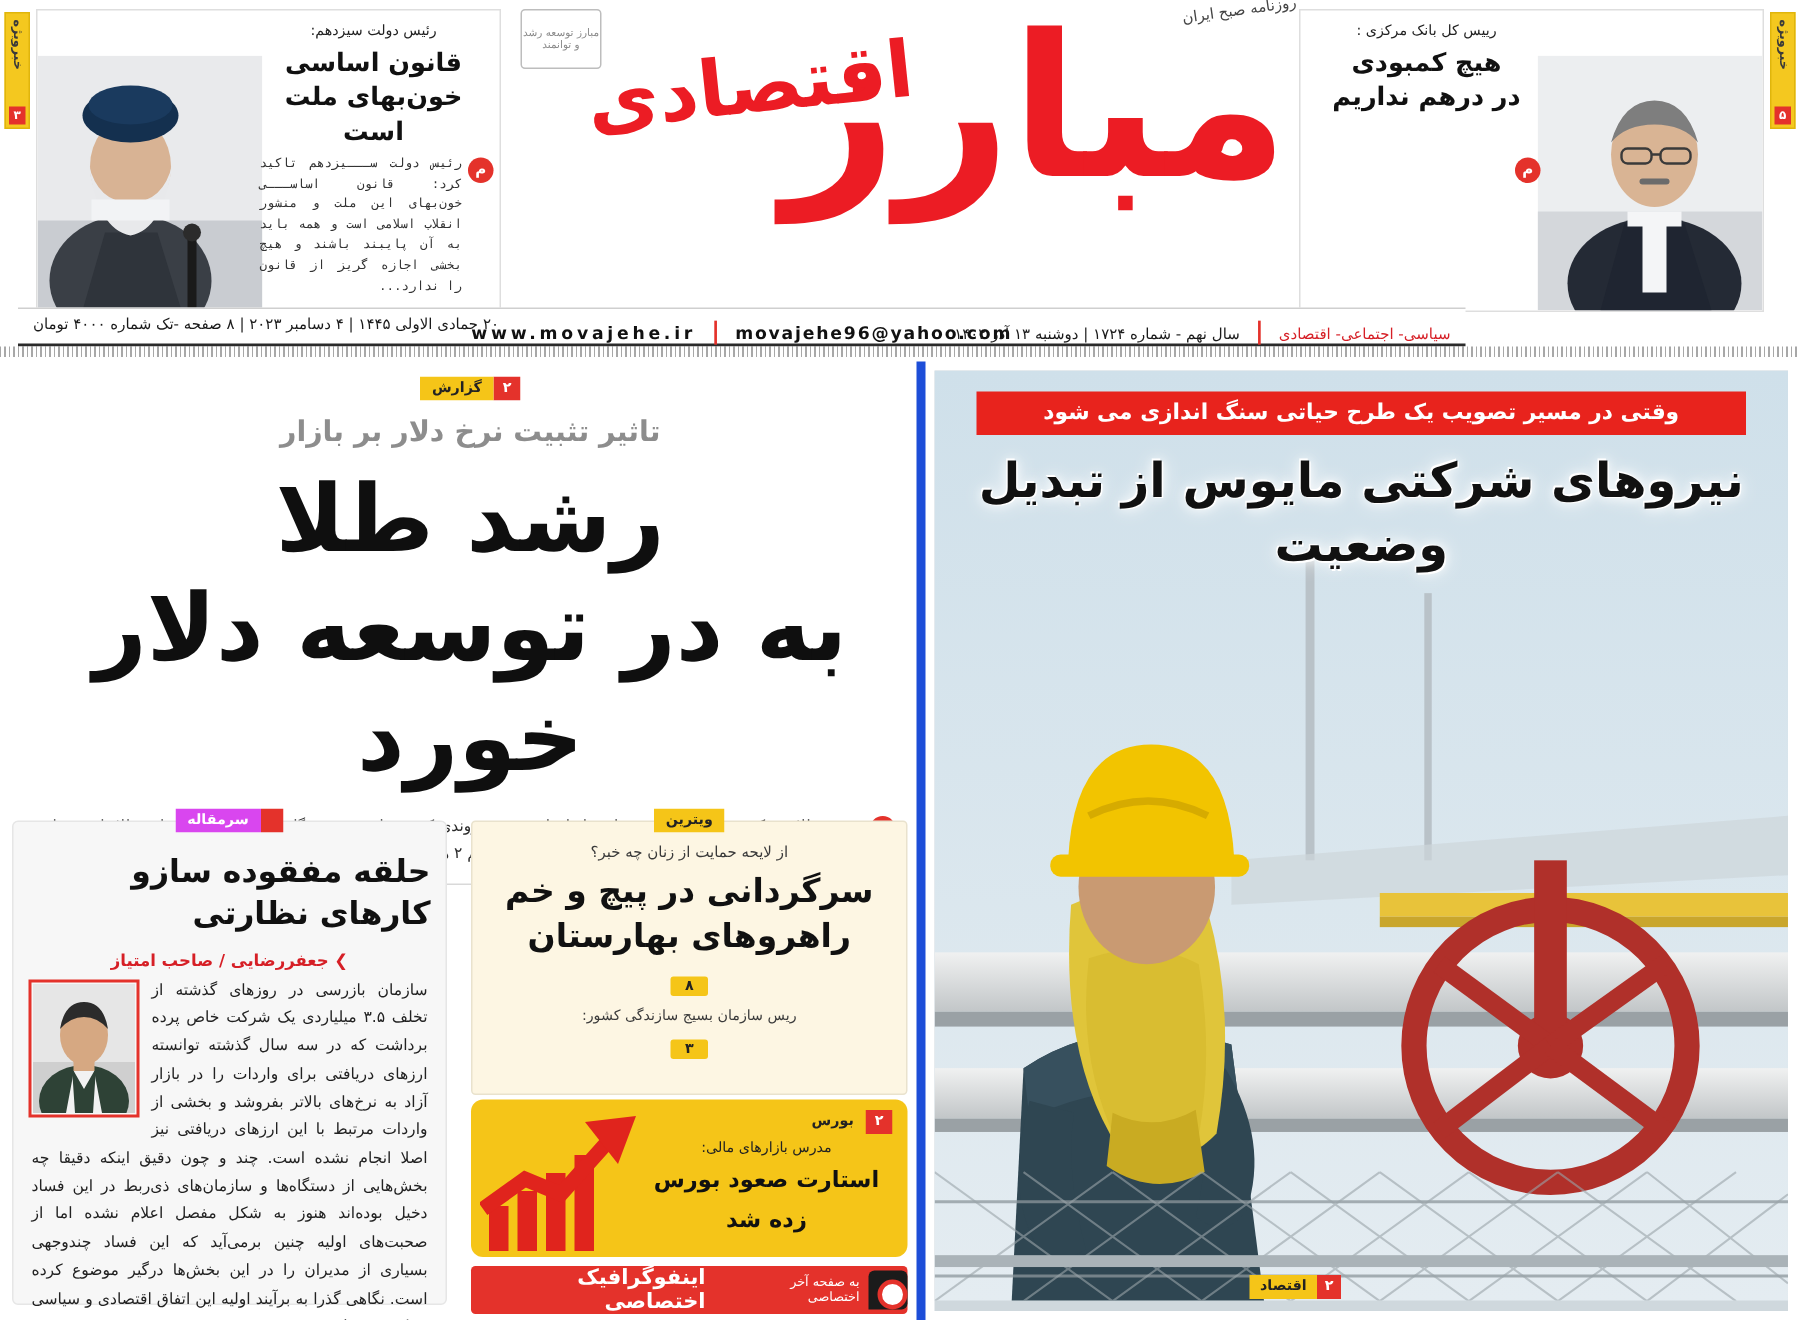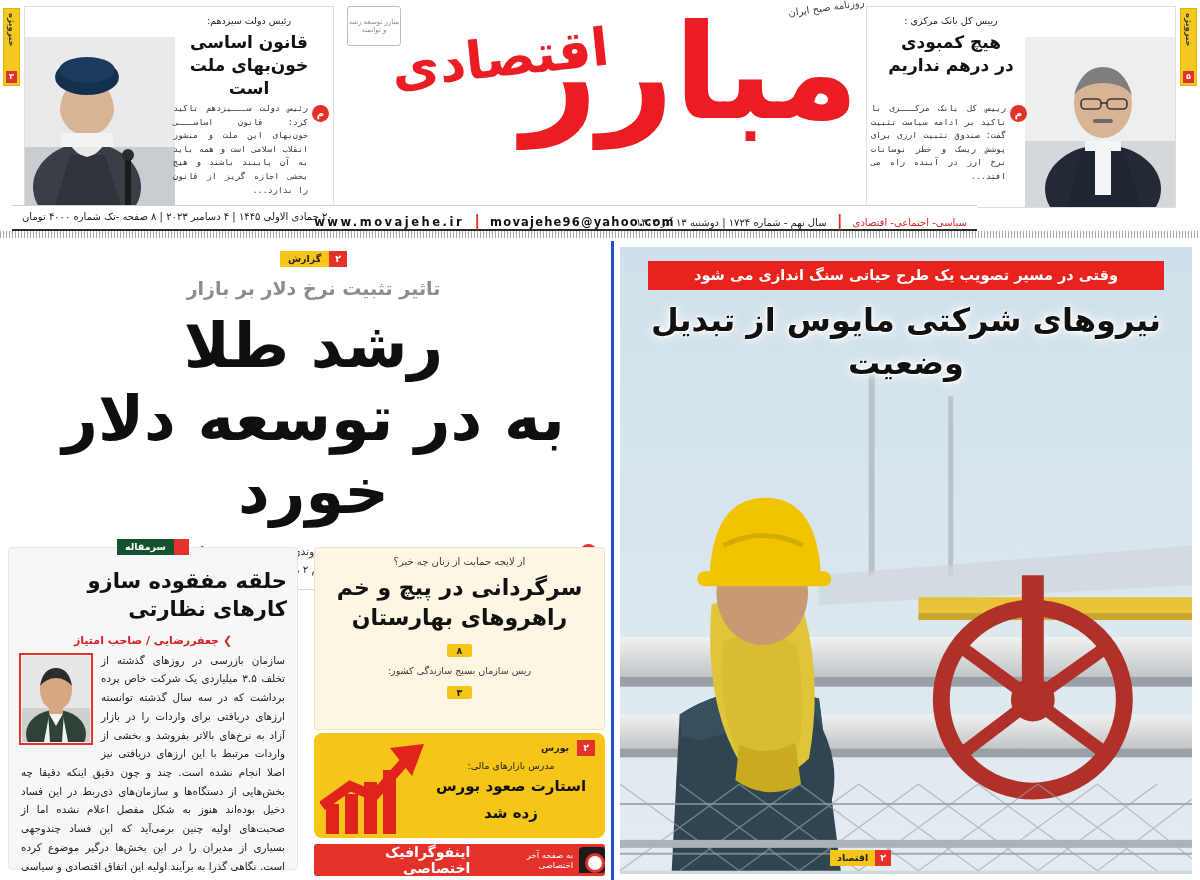--- a/index.html
+++ b/index.html
@@ -108,21 +108,21 @@
   .info-mid .url  { font-size: 11.5px; letter-spacing: 2.5px; font-weight: bold; color: #111; }
   .info-mid .mail { font-size: 11.5px; letter-spacing: 1.2px; font-weight: bold; color: #111; }
   .vsep { color: #e4322b; padding: 0 5px; font-weight: bold; }
   .hatch {
     position: absolute; top: 231px; left: 0; width: 1200px; height: 7px;
     background: repeating-linear-gradient(90deg, #a8a8a8 0 1px, #ffffff 1px 3px);
   }
 
   
   .body { position: absolute; top: 241px; left: 0; width: 1200px; height: 639px; display: flex; }
-  .col-left   { width: 589px; position: relative; border-left: 3px solid #1d4ed8; }
+  .col-left   { width: 589px; position: relative; border-left: 6px solid #1d4ed8; }
   .col-center { width: 305px; position: relative; }
   .col-right  { width: 306px; position: relative; }
 
   
   .photo-story { position: absolute; inset: 6px 8px 6px 6px; overflow: hidden; background: #cfd8dd; }
   .ps-canvas { position: absolute; inset: 0; }
   .ps-red {
     position: absolute; top: 14px; left: 28px; right: 28px;
     background: #e8231d; color: #fff; text-align: center;
     font-size: 14.5px; font-weight: bold; padding: 6px 8px; line-height: 1.2;
@@ -319,21 +319,20 @@
           <rect x="60" y="104" width="36" height="10" fill="#f4f5f7"></rect>
         </svg>
       </div>
       <div class="head-txt">
         <div class="kicker">رییس کل بانک مرکزی :</div>
         <div class="hl2">هیچ کمبودی</div>
         <div class="hl2">در درهم نداریم</div>
       </div>
       <div class="lead-wrap">
         <div class="mbullet">م</div>
-        <div class="lead-txt">رییس کل بانک مرکـــزی با تاکید بر ادامه سیاست تثبیت گفت: صندوق تثبیت ارزی برای پوشش ریسک و خطر نوسانات نرخ ارز در آینده راه می افتد...</div>
       </div>
     </div>
   </div>
 
   <div class="infobar">
     <div class="info-left seg">۲۰ جمادی الاولی ۱۴۴۵ | ۴ دسامبر ۲۰۲۳ | ۸ صفحه -تک شماره ۴۰۰۰ تومان</div>
     <div class="info-mid">
       <span class="url">www.movajehe.ir</span>
       <span class="vsep">|</span>
       <span class="mail">movajehe96@yahoo.com</span>
@@ -441,20 +440,25 @@
           <span class="l2">به در توسعه دلار خورد</span>
         </div>
         <div class="lead-body">
           <div class="mbullet">م</div>
           <div class="txt">قیمت طلا و سکه در اولین روز هفته وارد فاز افزایشی شد، روندی که به نظر می‌رسد نگاهی جدی به بازار جهانی طلا داشته و از آن تاثیر پذیرفته است. اگرچه رشد فزاینده طلای جهانی تا رقم ۲ هزار و ۷۰ دلاری منجر به افزایش قیمت طلا در داخل شده...</div>
         </div>
         <div class="lead-rule"></div>
       </div>
 
       <div class="cc-card">
+        <div class="cc-taghold">
+          <span class="tagpill">
+            <span class="t-label">ویترین</span>
+          </span>
+        </div>
         <div class="cc-kicker">از لایحه حمایت از زنان چه خبر؟</div>
         <div class="cc-head">سرگردانی در پیچ و خم راهروهای بهارستان</div>
         <div class="pagepill">
           <span>۸</span>
         </div>
         <div class="cc-kicker2">ریس سازمان بسیج سازندگی کشور:</div>
         <div class="pagepill">
           <span>۳</span>
         </div>
       </div>
@@ -484,21 +488,21 @@
         <div class="irnote">به صفحه آخر اختصاصی</div>
         <div class="irt">اینفوگرافیک اختصاصی</div>
       </div>
     </div>
 
     <div class="col-right">
       <div class="op-card">
         <div class="op-taghold">
           <span class="tagpill">
             <span class="t-num" style="background:#e4322b">&nbsp;</span>
-            <span class="t-label" style="background:#14532d;color:#fff">سرمقاله</span>
+            <span class="t-label" style="background:#d946ef;color:#fff">سرمقاله</span>
           </span>
         </div>
         <div class="op-head">حلقه مفقوده سازو کارهای نظارتی</div>
         <div class="op-author">
           <span class="dot">❯</span>
           <span>جعفررضایی</span>
           <span>/</span>
           <span>صاحب امتیاز</span>
         </div>
         <div class="op-portrait">

